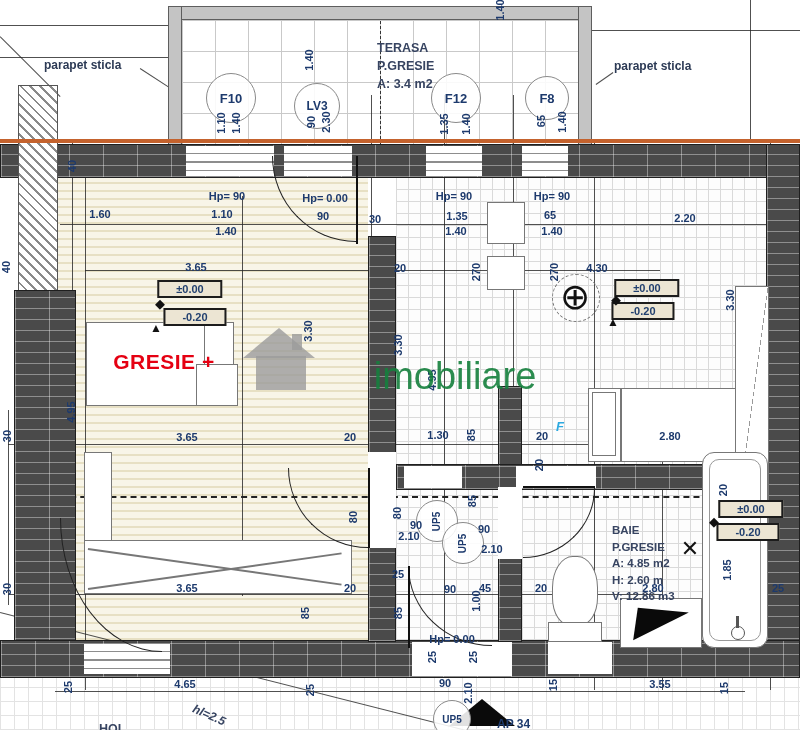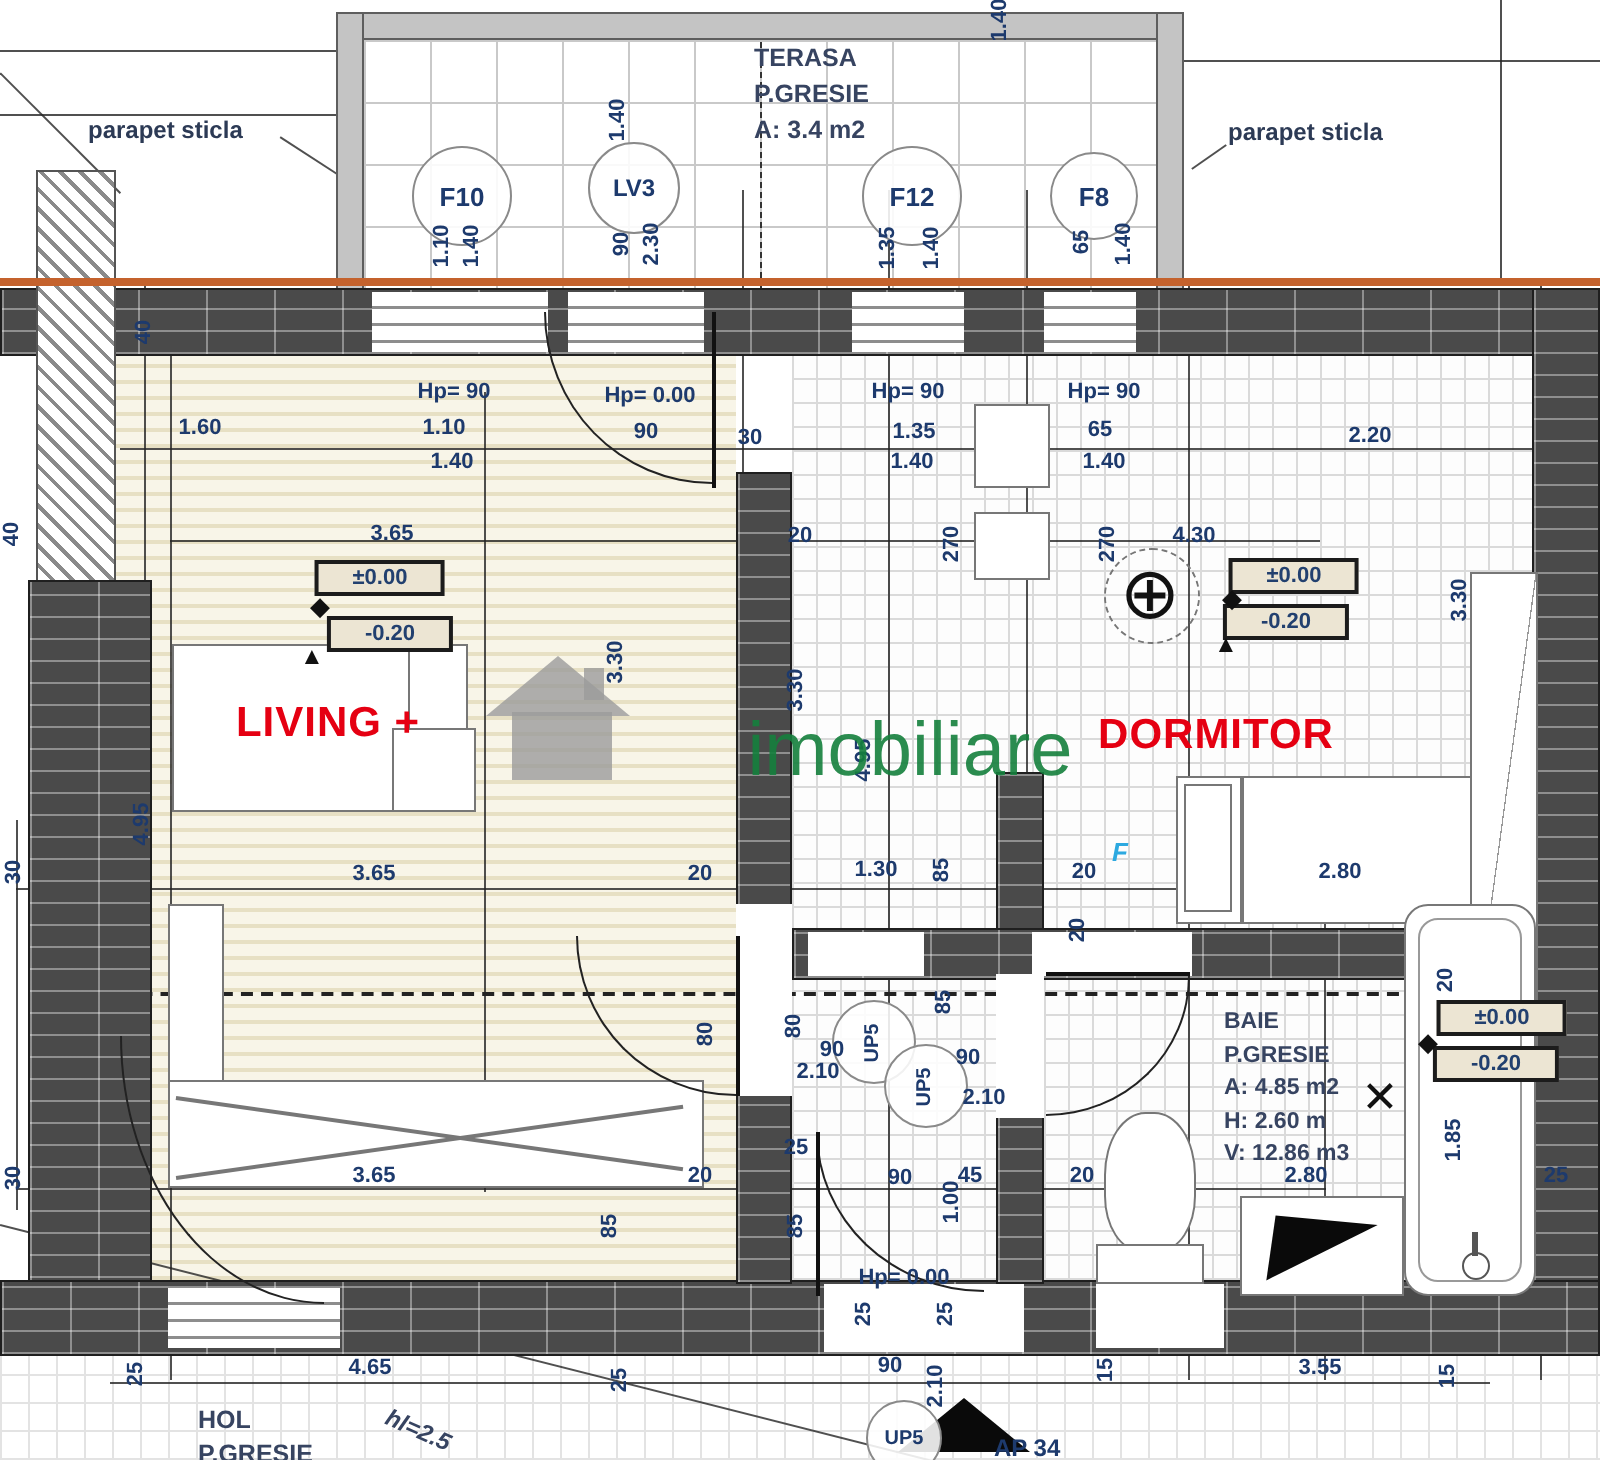--- a/index.html
+++ b/index.html
@@ -46,21 +46,21 @@
   .dim.f{color:#2da9e0;font-style:italic;font-size:13px;}
   .hp{position:absolute;font-weight:bold;font-size:11px;color:#1d3a6d;white-space:nowrap;z-index:50;transform:translate(-50%,-50%);}
   .lvl{position:absolute;font-weight:bold;font-size:11px;color:#22406f;background:#ece5d3;
        border:2px solid #1c1c1c;padding:0 17px;line-height:14px;z-index:50;transform:translate(-50%,-50%);white-space:nowrap;}
   .mark{position:absolute;color:#111;z-index:50;transform:translate(-50%,-50%);line-height:1;}
   .tag{position:absolute;border:1.5px solid #8a8a8a;border-radius:50%;background:rgba(255,255,255,.88);
        display:flex;align-items:center;justify-content:center;font-weight:bold;color:#1d3a6d;
        z-index:45;transform:translate(-50%,-50%);box-sizing:border-box;}
   .red-label{position:absolute;font-weight:bold;font-size:21px;color:#e50012;z-index:48;
        transform:translate(-50%,-50%);letter-spacing:.5px;white-space:nowrap;}
-  .info{position:absolute;font-weight:bold;font-size:12px;color:#374461;line-height:16px;z-index:48;white-space:nowrap;}
+  .info{position:absolute;font-weight:bold;font-size:12px;color:#374461;line-height:16px;z-index:48;white-space:nowrap;margin-top:19px;}
   .info div{white-space:nowrap;}
   .note{position:absolute;font-weight:bold;font-size:12px;color:#374461;z-index:48;white-space:nowrap;}
   
   .wm{z-index:60;pointer-events:none;}
   .wm-bold{position:absolute;font-weight:bold;font-size:48px;color:#b5b5b5;transform:translate(-50%,-50%);opacity:.85;}
   .wm-light{position:absolute;font-size:38px;color:#15803d;transform:translate(-50%,-50%);opacity:.9;}
   .tri{width:0;height:0;z-index:40;}
 </style>
 </head>
 <body>
@@ -157,22 +157,21 @@
   <div class="abs" style="left:731px;top:626px;width:12px;height:12px;border:1.5px solid #555;border-radius:50%;z-index:32"></div>
   <div class="abs" style="left:736px;top:616px;width:3px;height:12px;background:#555;z-index:32"></div>
   <div class="abs" style="left:552px;top:274px;width:46px;height:46px;border:1.5px dashed #777;border-radius:50%;z-index:33"></div>
   <div class="abs tri" style="left:449px;top:699px;border-left:33px solid transparent;border-right:33px solid transparent;border-bottom:27px solid #0a0a0a"></div>
 
   <div class="abs wm tri" style="left:243px;top:328px;border-left:36px solid transparent;border-right:36px solid transparent;border-bottom:30px solid #9b9b9b;opacity:.8"></div>
   <div class="abs wm" style="left:256px;top:356px;width:50px;height:34px;background:#9b9b9b;opacity:.8"></div>
   <div class="abs wm" style="left:292px;top:334px;width:10px;height:16px;background:#9b9b9b;opacity:.8"></div>
   <span class="wm-light wm" style="left:455px;top:376px">imobiliare</span>
 
-  <span class="red-label" style="left:164px;top:362px">LIVING +</span>
-  <span class="red-label" style="left:608px;top:368px">DORMITOR</span>
+  <span class="red-label" style="left:164px;top:362px">GRESIE +</span>
 
   <div class="info" style="left:377px;top:20px;font-size:12.5px;line-height:18px">
     <div>TERASA</div>
     <div>P.GRESIE</div>
     <div>A: 3.4 m2</div>
   </div>
   <div class="info" style="left:612px;top:503px;font-size:11.5px;line-height:16.5px">
     <div>BAIE</div>
     <div>P.GRESIE</div>
     <div>A: 4.85 m2</div>
@@ -275,21 +274,21 @@
       <span class="mark" style="font-size: 13px; left: 160px; top: 303px; transform: translate(-50%, -50%);">◆</span>
       <span class="mark" style="font-size: 12px; left: 156px; top: 328px; transform: translate(-50%, -50%);">▲</span>
       <span class="mark" style="font-size: 13px; left: 616px; top: 299px; transform: translate(-50%, -50%);">◆</span>
       <span class="mark" style="font-size: 12px; left: 613px; top: 322px; transform: translate(-50%, -50%);">▲</span>
       <span class="mark" style="font-size: 13px; left: 714px; top: 521px; transform: translate(-50%, -50%);">◆</span>
       <span class="mark" style="font-size: 22px; left: 690px; top: 549px; transform: translate(-50%, -50%);">✕</span>
       <span class="mark" style="font-size: 36px; left: 575px; top: 297px; transform: translate(-50%, -50%);">⊕</span>
       <div class="tag" style="width: 50px; height: 50px; font-size: 13px; left: 231px; top: 98px; transform: translate(-50%, -50%);">
         <span>F10</span>
       </div>
-      <div class="tag" style="width: 46px; height: 46px; font-size: 12px; left: 317px; top: 94px; transform: translate(-50%, -50%);">
+      <div class="tag" style="width: 46px; height: 46px; font-size: 12px; left: 317px; top: 106px; transform: translate(-50%, -50%);">
         <span>LV3</span>
       </div>
       <div class="tag" style="width: 50px; height: 50px; font-size: 13px; left: 456px; top: 98px; transform: translate(-50%, -50%);">
         <span>F12</span>
       </div>
       <div class="tag" style="width: 44px; height: 44px; font-size: 13px; left: 547px; top: 98px; transform: translate(-50%, -50%);">
         <span>F8</span>
       </div>
       <div class="tag" style="width: 38px; height: 38px; font-size: 10px; left: 452px; top: 719px; transform: translate(-50%, -50%);">
         <span>UP5</span>

